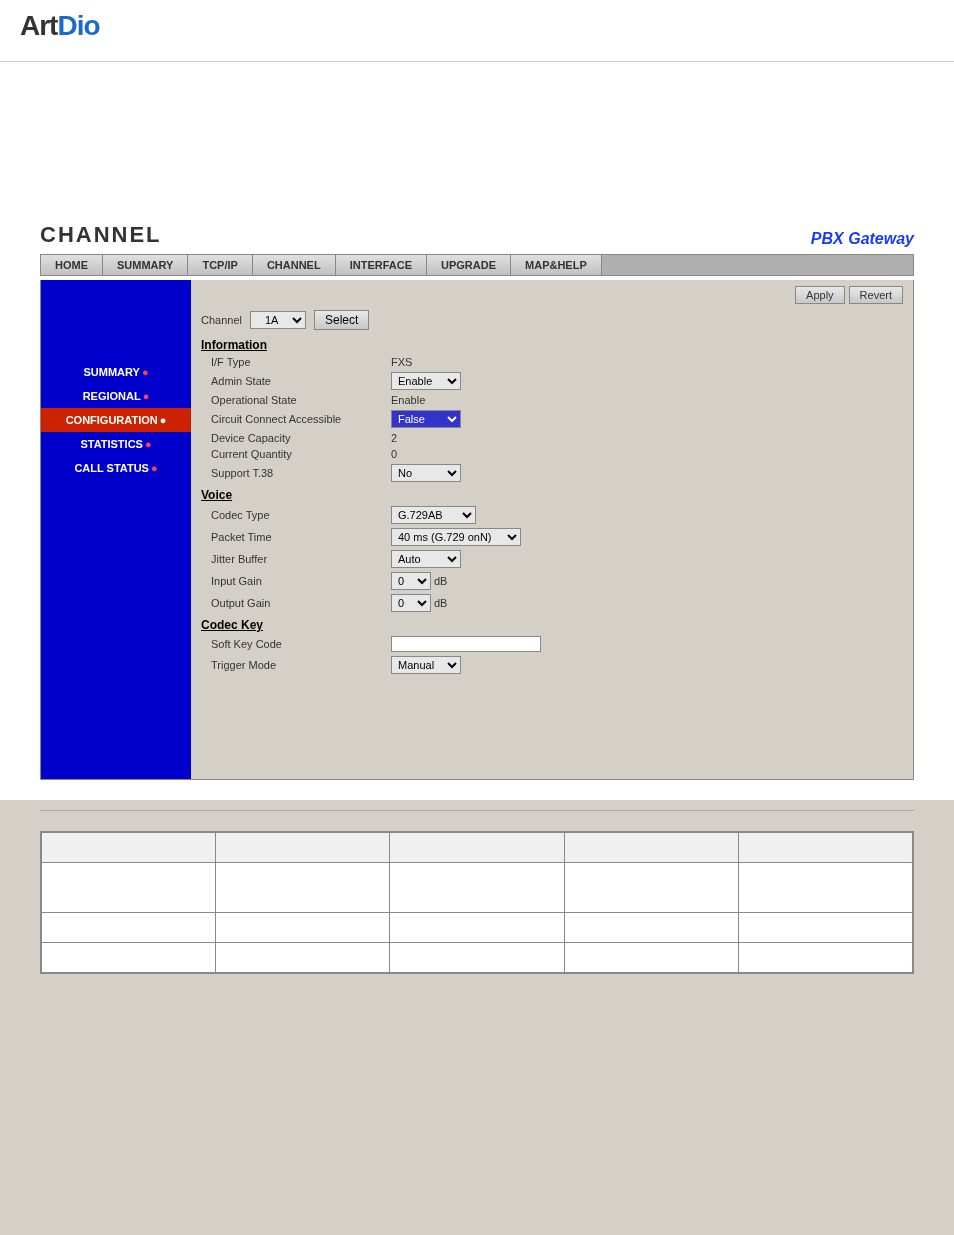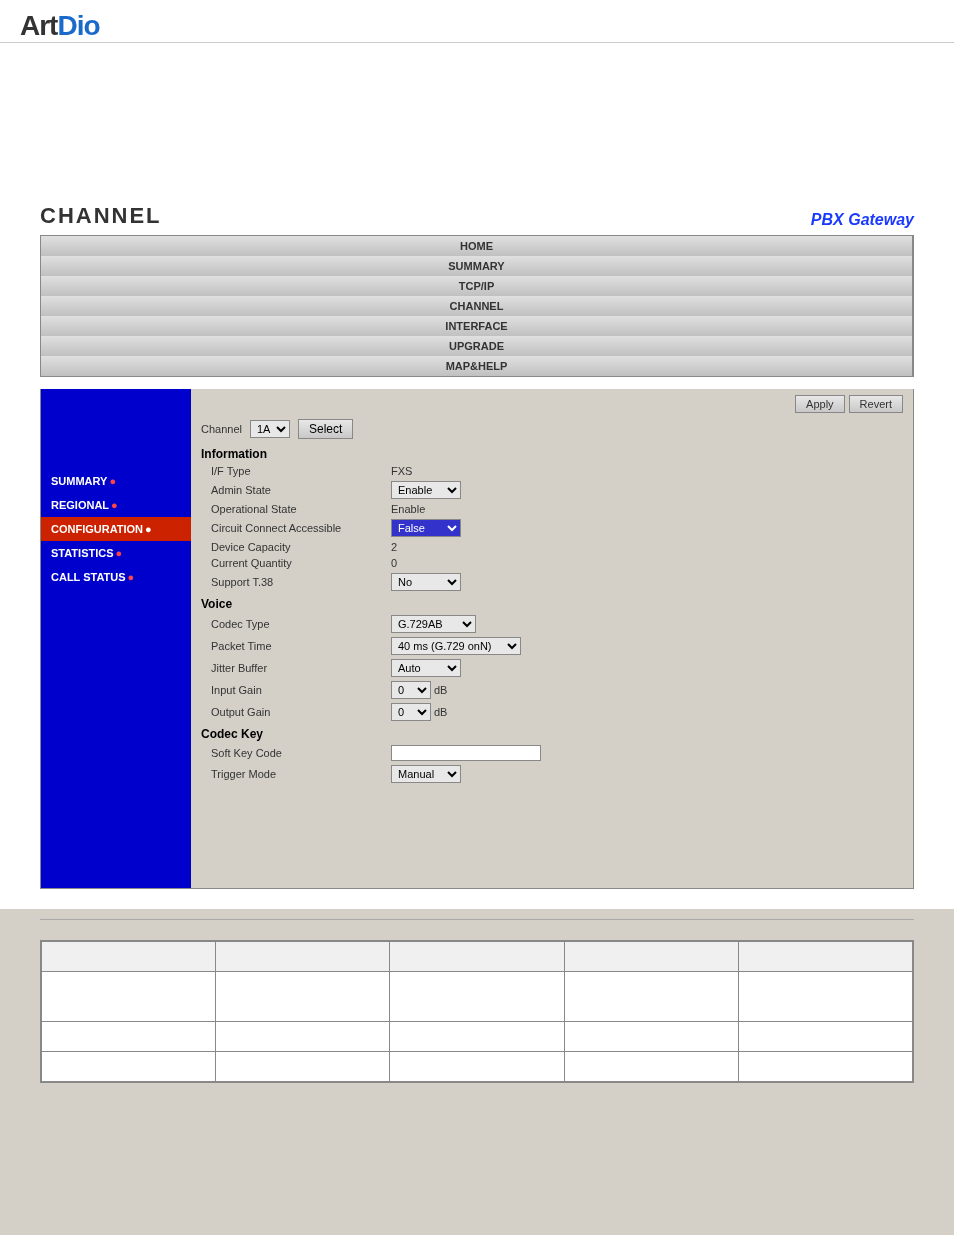--- a/index.html
+++ b/index.html
@@ -7,21 +7,21 @@
       font-family: Arial, sans-serif;
       font-size: 12px;
       background: #d4d0c8;
       width: 954px;
       min-height: 1235px;
     }
 
     
     .logo-area {
       background: white;
-      padding: 10px 20px 0 20px;
+      padding: 10px 20px 19px 20px;
       border-bottom: 1px solid #ccc;
     }
     .logo-text {
       font-size: 28px;
       font-weight: bold;
       color: #333;
       font-family: Arial, sans-serif;
       letter-spacing: -1px;
     }
     .logo-text span.art { color: #333; }
@@ -60,22 +60,21 @@
       font-weight: bold;
       color: #1a3aff;
       font-style: italic;
     }
 
     
     .nav-bar {
       display: flex;
       background: #b0b0b0;
       border: 1px solid #888;
-      margin-bottom: 12px;
-      flex-direction: column;
+      margin-bottom: 4px;
     }
     .nav-item {
       padding: 4px 14px;
       font-size: 11px;
       font-weight: bold;
       color: #333;
       background: linear-gradient(to bottom, #e0e0e0, #c0c0c0);
       border-right: 1px solid #888;
       cursor: pointer;
       text-align: center;
@@ -94,21 +93,21 @@
     .sidebar {
       width: 150px;
       background: #0000cc;
       flex-shrink: 0;
     }
     .sidebar-item {
       padding: 6px 10px;
       font-size: 11px;
       font-weight: bold;
       color: white;
-      text-align: left;
+      text-align: center;
       cursor: pointer;
     }
     .sidebar-item.active {
       background: #cc2200;
       color: white;
     }
     .sidebar-item .dot {
       color: #ff4444;
       margin-left: 2px;
     }
@@ -144,37 +143,38 @@
       align-items: center;
       gap: 8px;
       margin-bottom: 8px;
     }
     .channel-label {
       font-size: 11px;
       color: #333;
     }
     .channel-select {
       font-size: 11px;
-      padding: 1px 2px;
+      padding: 1px 10px;
       border: 1px solid #888;
       background: #e8e8e8;
     }
     .select-btn {
       padding: 2px 10px;
       font-size: 12px;
       background: linear-gradient(to bottom, #e8e8e8, #c8c8c8);
       border: 1px solid #888;
       cursor: pointer;
     }
 
     
     .section-title {
       font-size: 12px;
       font-weight: bold;
       color: #000;
+      text-decoration: underline;
       margin: 6px 0 4px 0;
     }
 
     
     .form-row {
       display: flex;
       align-items: center;
       margin-bottom: 4px;
       padding-left: 10px;
     }

